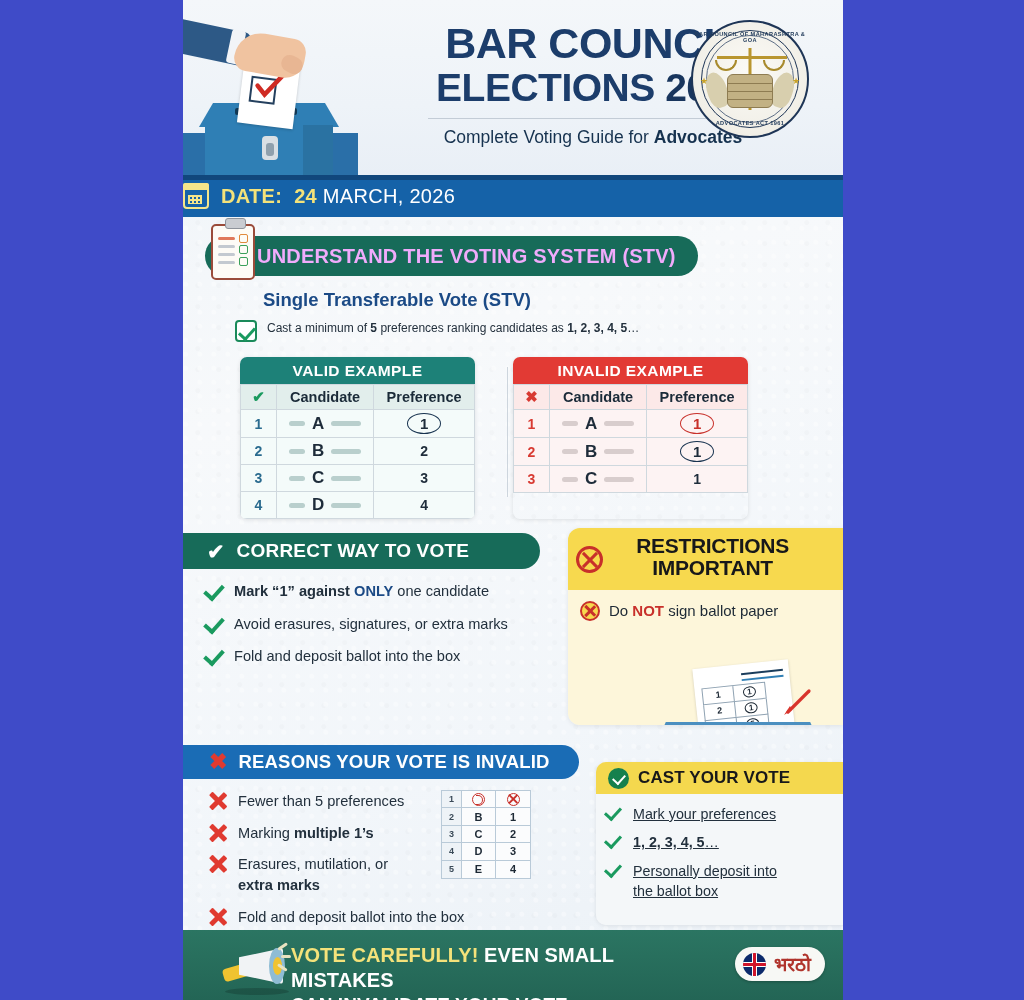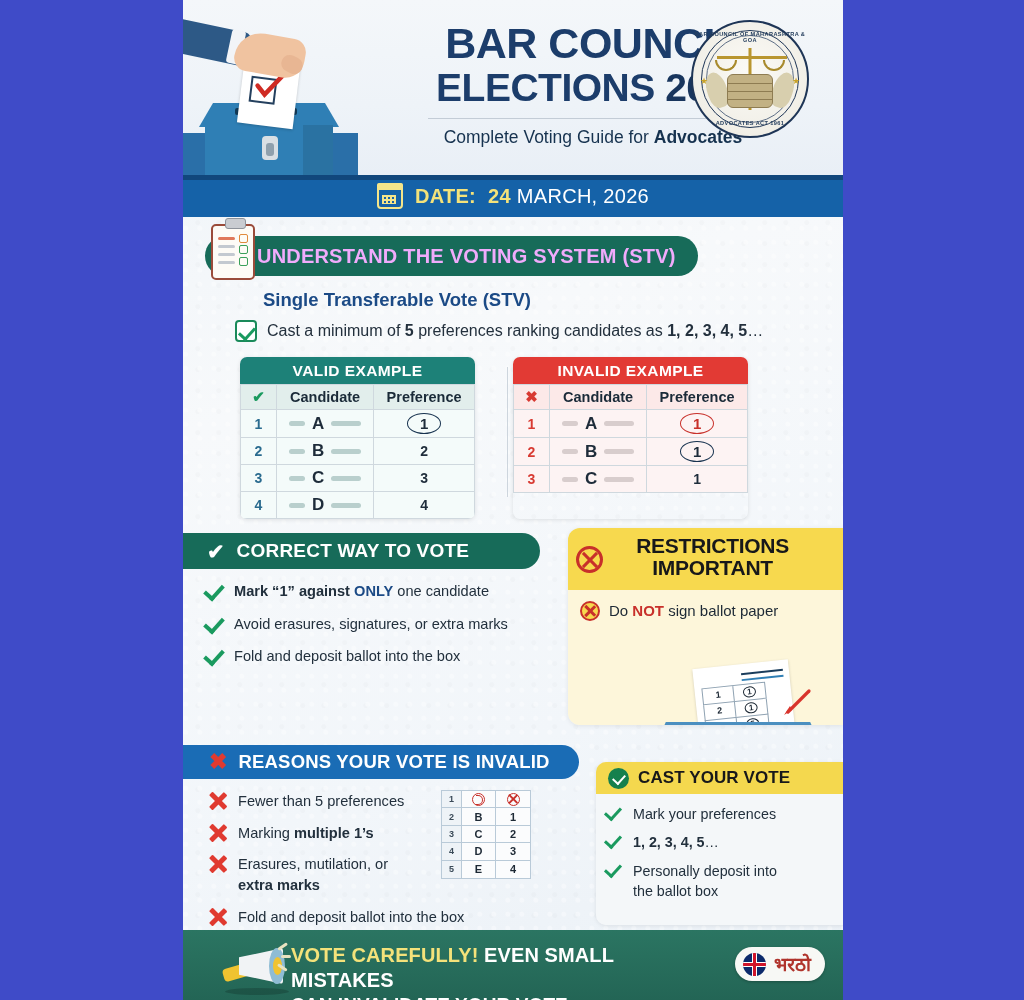--- a/index.html
+++ b/index.html
@@ -74,21 +74,21 @@
     border-radius:50% 50% 40% 40%; }
   .seal .leaf.l { left:14px; transform:rotate(-18deg);} .seal .leaf.r { right:14px; transform:rotate(18deg);}
   .seal .star { position:absolute; top:54px; color:#c9a227; font-size:9px; }
   .seal .star.l{left:7px;} .seal .star.r{right:7px;}
   .seal .arc { position:absolute; left:0; width:100%; text-align:center; font-size:5.6px;
     font-weight:700; color:#27405f; letter-spacing:.4px; }
   .seal .arc.top { top:9px; } .seal .arc.bot { bottom:10px; }
 
   
   #datebar { position:absolute; left:0; top:175px; width:660px; height:42px; background:#1562a8;
-    display:flex; align-items:center; justify-content:center; gap:12px; }
+    display:flex; align-items:center; gap:12px; }
   #datebar:before{content:"";position:absolute;left:0;top:0;width:100%;height:5px;background:#11477c;}
   .cal { width:26px; height:26px; border:2.5px solid #f5e58a; border-radius:4px; position:relative;
     background:transparent; }
   .cal:before { content:""; position:absolute; left:-2px; top:-2px; width:calc(100% + 4px); height:7px;
     background:#f5e58a; border-radius:2px 2px 0 0; }
   .cal:after { content:""; position:absolute; left:3px; top:10px; width:14px; height:9px;
     background:repeating-linear-gradient(to right,#f5e58a 0 2px,transparent 2px 4px),
                repeating-linear-gradient(to bottom,#f5e58a 0 2px,transparent 2px 4px); }
   .date-lbl { font-size:20px; font-weight:700; color:#f4e27a; letter-spacing:.3px; }
   .date-val { font-size:20px; font-weight:400; color:#fff; letter-spacing:.3px; }
@@ -107,21 +107,21 @@
   .cl-line.a{top:11px;background:#e0785a;} .cl-line.b{top:19px;} .cl-line.c{top:27px;} .cl-line.d{top:35px;}
   .cl-box { position:absolute; right:5px; width:9px; height:9px; border:1.5px solid #e08a3c; border-radius:2px; }
   .cl-box.a{top:8px;} .cl-box.b{top:19px;border-color:#3aa05a;} .cl-box.c{top:31px;border-color:#3aa05a;}
 
   .stv-sub { margin:13px 0 0 58px; font-size:18.5px; font-weight:700; color:#1b4a86; }
   .stv-row { display:flex; align-items:flex-start; gap:10px; margin:9px 0 0 30px; }
   .cbx { width:22px; height:22px; border:2.5px solid #1a8a5a; border-radius:4px; flex:0 0 auto;
     position:relative; background:#fff; }
   .cbx:after { content:""; position:absolute; left:5px; top:2px; width:7px; height:13px;
     border:solid #1a9a5f; border-width:0 3.5px 3.5px 0; transform:rotate(42deg); }
-  .stv-row .txt { font-size:16px; color:#23303d; line-height:1.3; padding-top:1px; }
+  .stv-row .txt { font-size:12px; color:#23303d; line-height:1.3; padding-top:1px; }
   .stv-row .txt b { font-weight:700; }
 
   
   .tables { display:flex; gap:38px; margin:15px 0 0 35px; position:relative; }
   .tbl { width:235px; border-radius:7px; overflow:hidden; box-shadow:0 1px 4px rgba(0,0,0,.10); }
   .tbl .cap { height:27px; display:flex; align-items:center; justify-content:center;
     font-size:15.5px; font-weight:700; color:#fff; letter-spacing:.4px; }
   .tbl.valid .cap { background:#1d8178; }
   .tbl.invalid .cap { background:#e23a34; }
   .tbl table { width:100%; border-collapse:collapse; }
@@ -236,21 +236,21 @@
   
   #cast { position:absolute; left:413px; top:762px; width:247px; }
   .ccard { border-radius:10px 0 0 10px; overflow:hidden; box-shadow:0 1px 4px rgba(0,0,0,.08); }
   .chead { background:#f4d84e; height:32px; display:flex; align-items:center; gap:9px; padding-left:12px; }
   .chead .t { font-size:17px; font-weight:700; color:#17181a; letter-spacing:.1px; }
   .gcheck { width:21px; height:21px; border-radius:50%; background:#16804d; position:relative; flex:0 0 auto; }
   .gcheck:after{content:"";position:absolute;left:7px;top:4px;width:6px;height:10px;
     border:solid #fff;border-width:0 2.6px 2.6px 0;transform:rotate(42deg);}
   .cbody { background:#f4f7f9; padding:10px 12px 16px 10px; }
   .cbody .citem { margin-bottom:8px; }
-  .cbody .citem .t { font-size:14.3px; }
+  .cbody .citem .t { font-size:14.3px;text-decoration:underline; }
   .cbody .ck { width:17px; height:16px; }
   .cbody .ck:after { left:2px; top:0; width:7px; height:13px; border-width:0 3.4px 3.4px 0; }
 
   
   #footer { position:absolute; left:0; top:930px; width:660px; height:70px;
     background:linear-gradient(180deg,#2b7562 0%,#236555 100%); }
   .megaphone { position:absolute; left:36px; top:16px; width:66px; height:42px; }
   .mg-cone { position:absolute; left:20px; top:2px; width:44px; height:36px; background:#f1f3f5;
     clip-path:polygon(0 26%,100% 0,100% 100%,0 74%); border-radius:3px; }
   .mg-face { position:absolute; left:50px; top:2px; width:16px; height:36px; background:#8fbcd4; border-radius:50%; }

